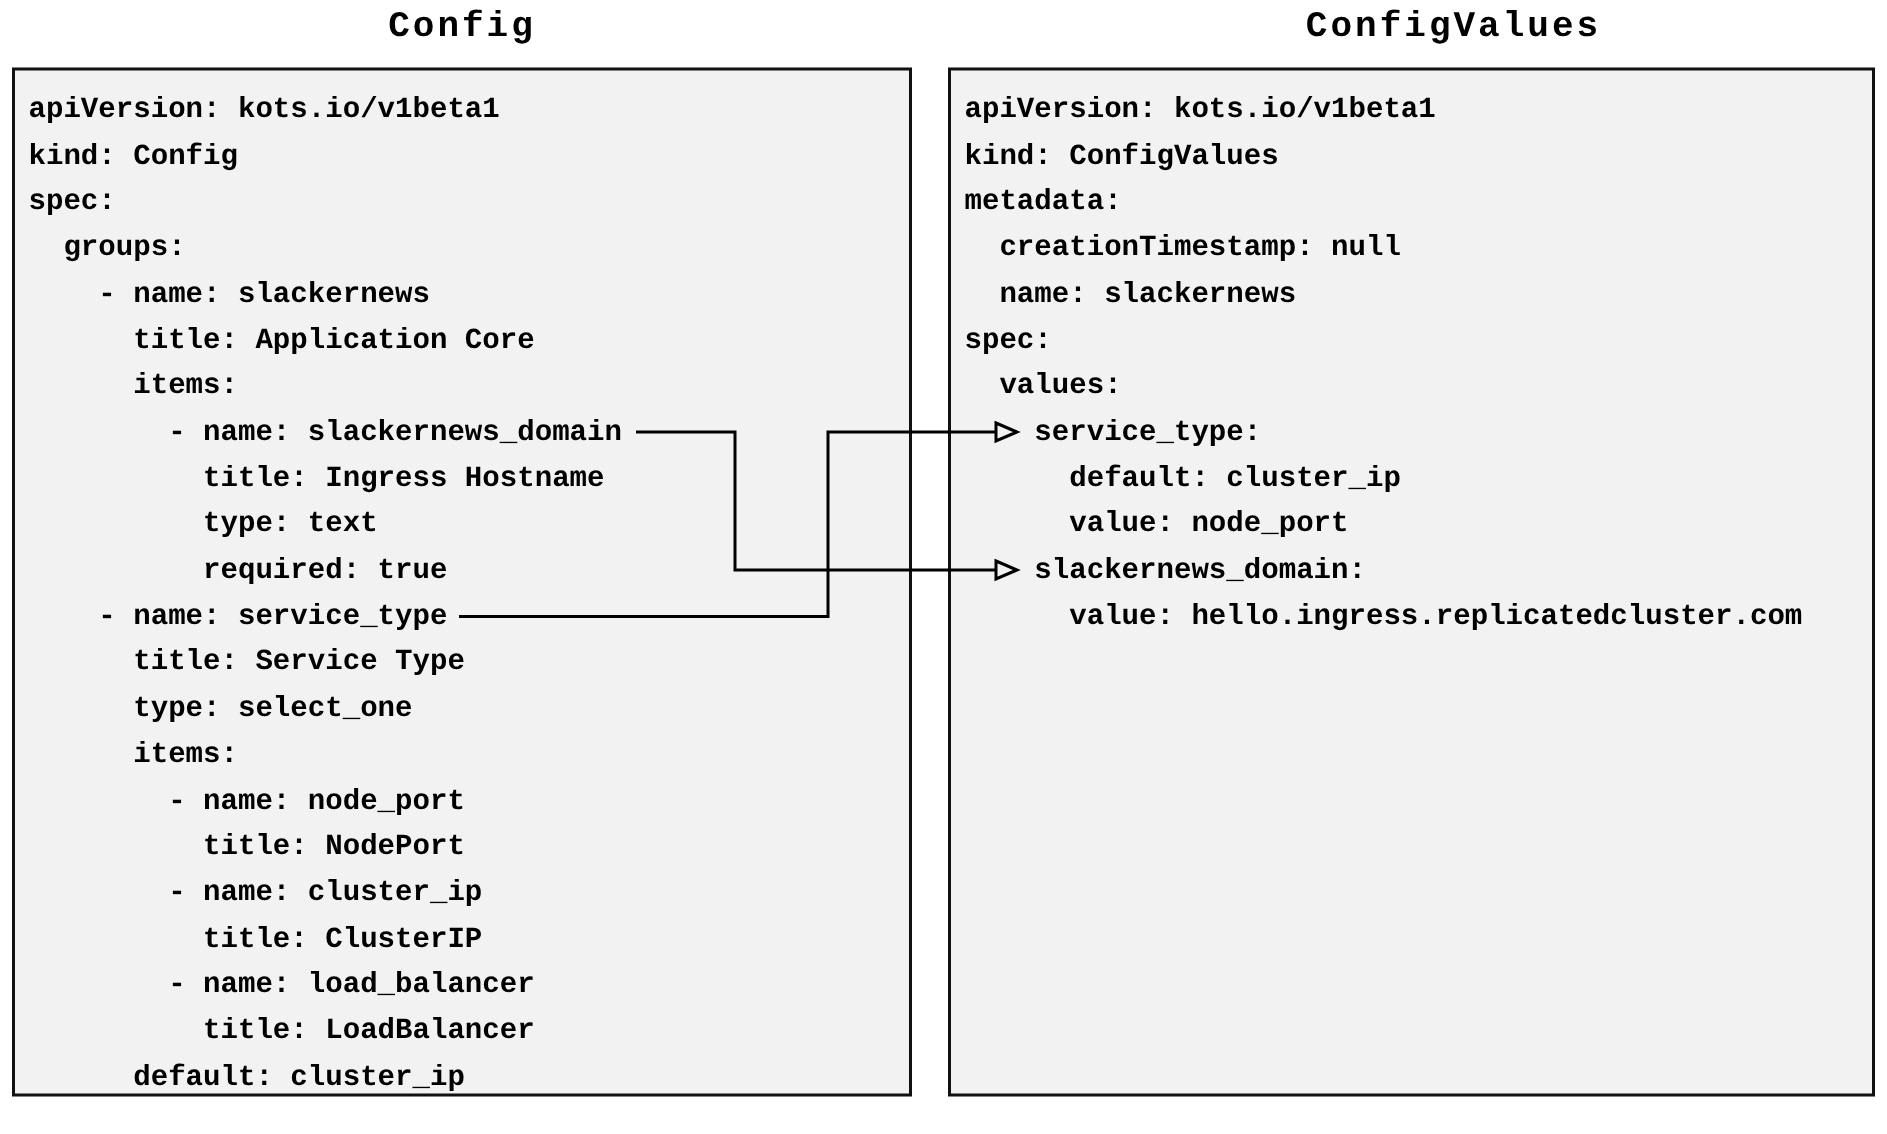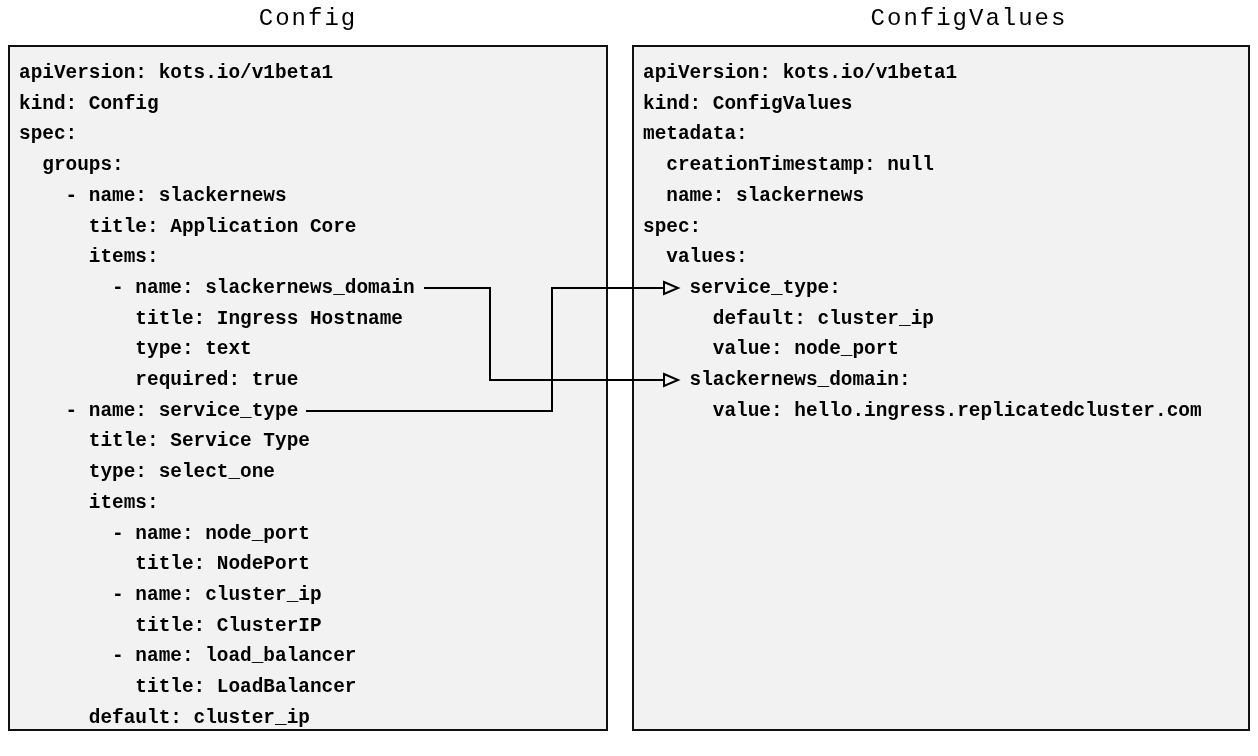--- a/index.html
+++ b/index.html
@@ -9,21 +9,21 @@
     height: 756px;
     background: #ffffff;
     overflow: hidden;
     font-family: "Liberation Mono", monospace;
   }
   .panel-title {
     position: absolute;
     top: 5px;
     text-align: center;
     font-family: "Liberation Mono", monospace;
-    font-weight: normal;
+    font-weight: bold;
     font-size: 24px;
     letter-spacing: 2px;
     color: #000000;
   }
   .title-left  { left: 8px;   width: 600px; }
   .title-right { left: 660px; width: 618px; }
   .panel {
     position: absolute;
     top: 45px;
     height: 686px;

